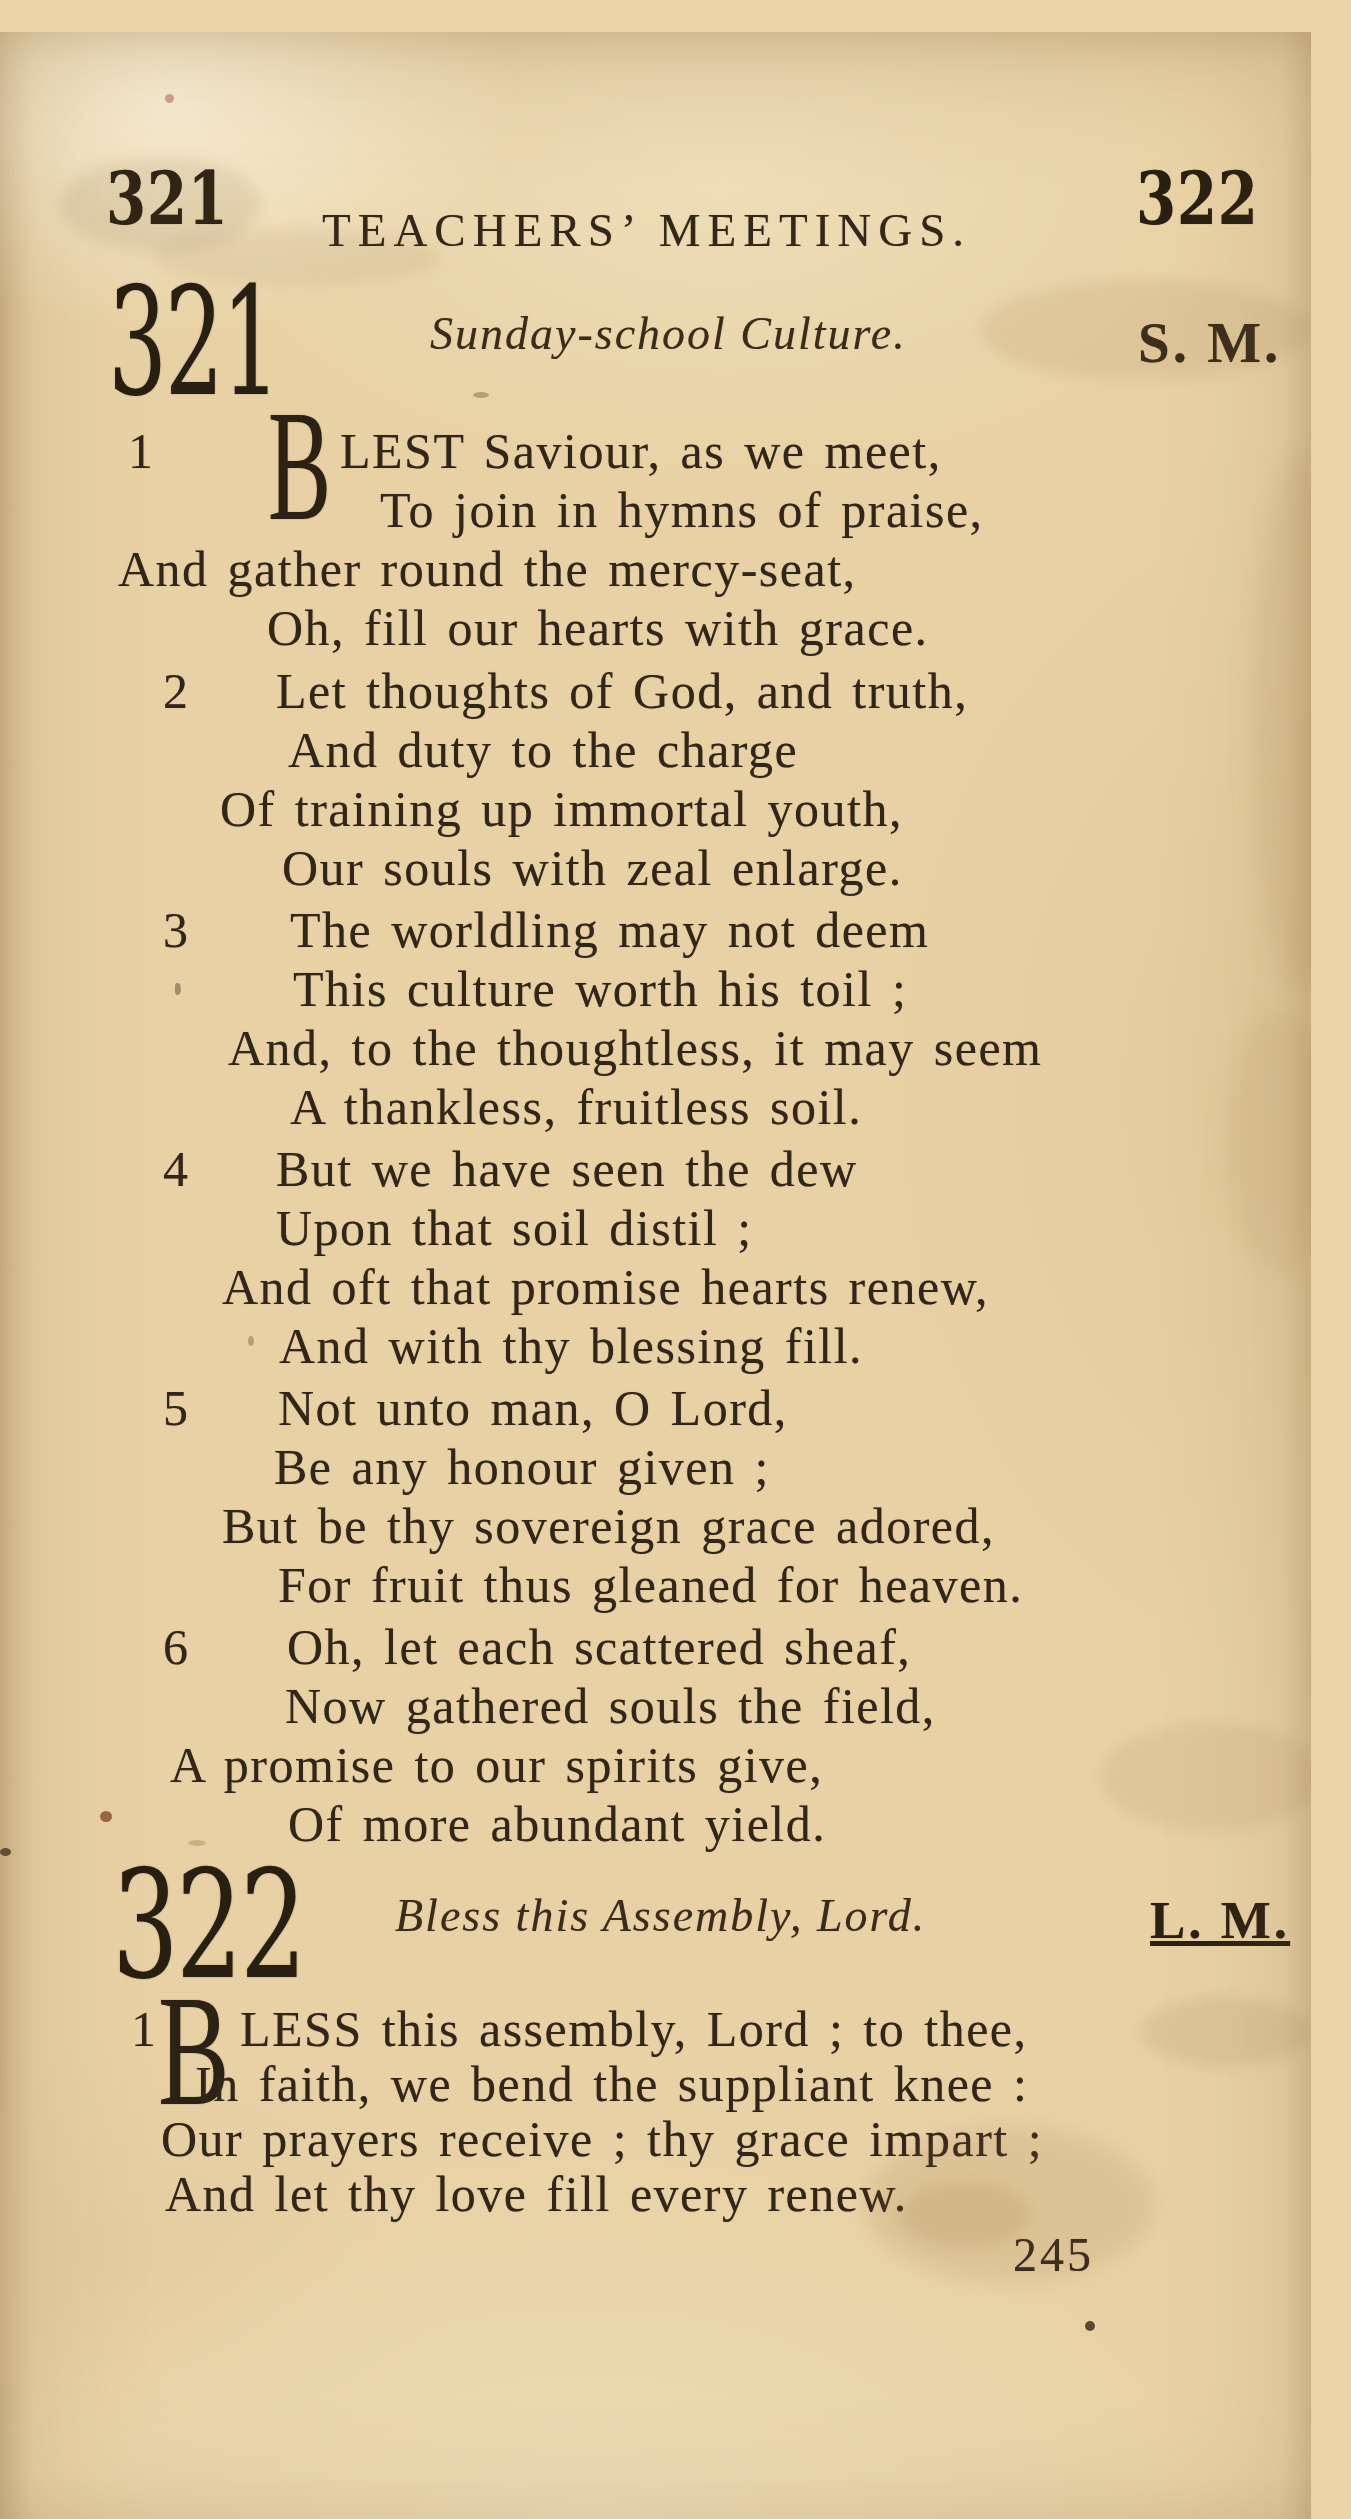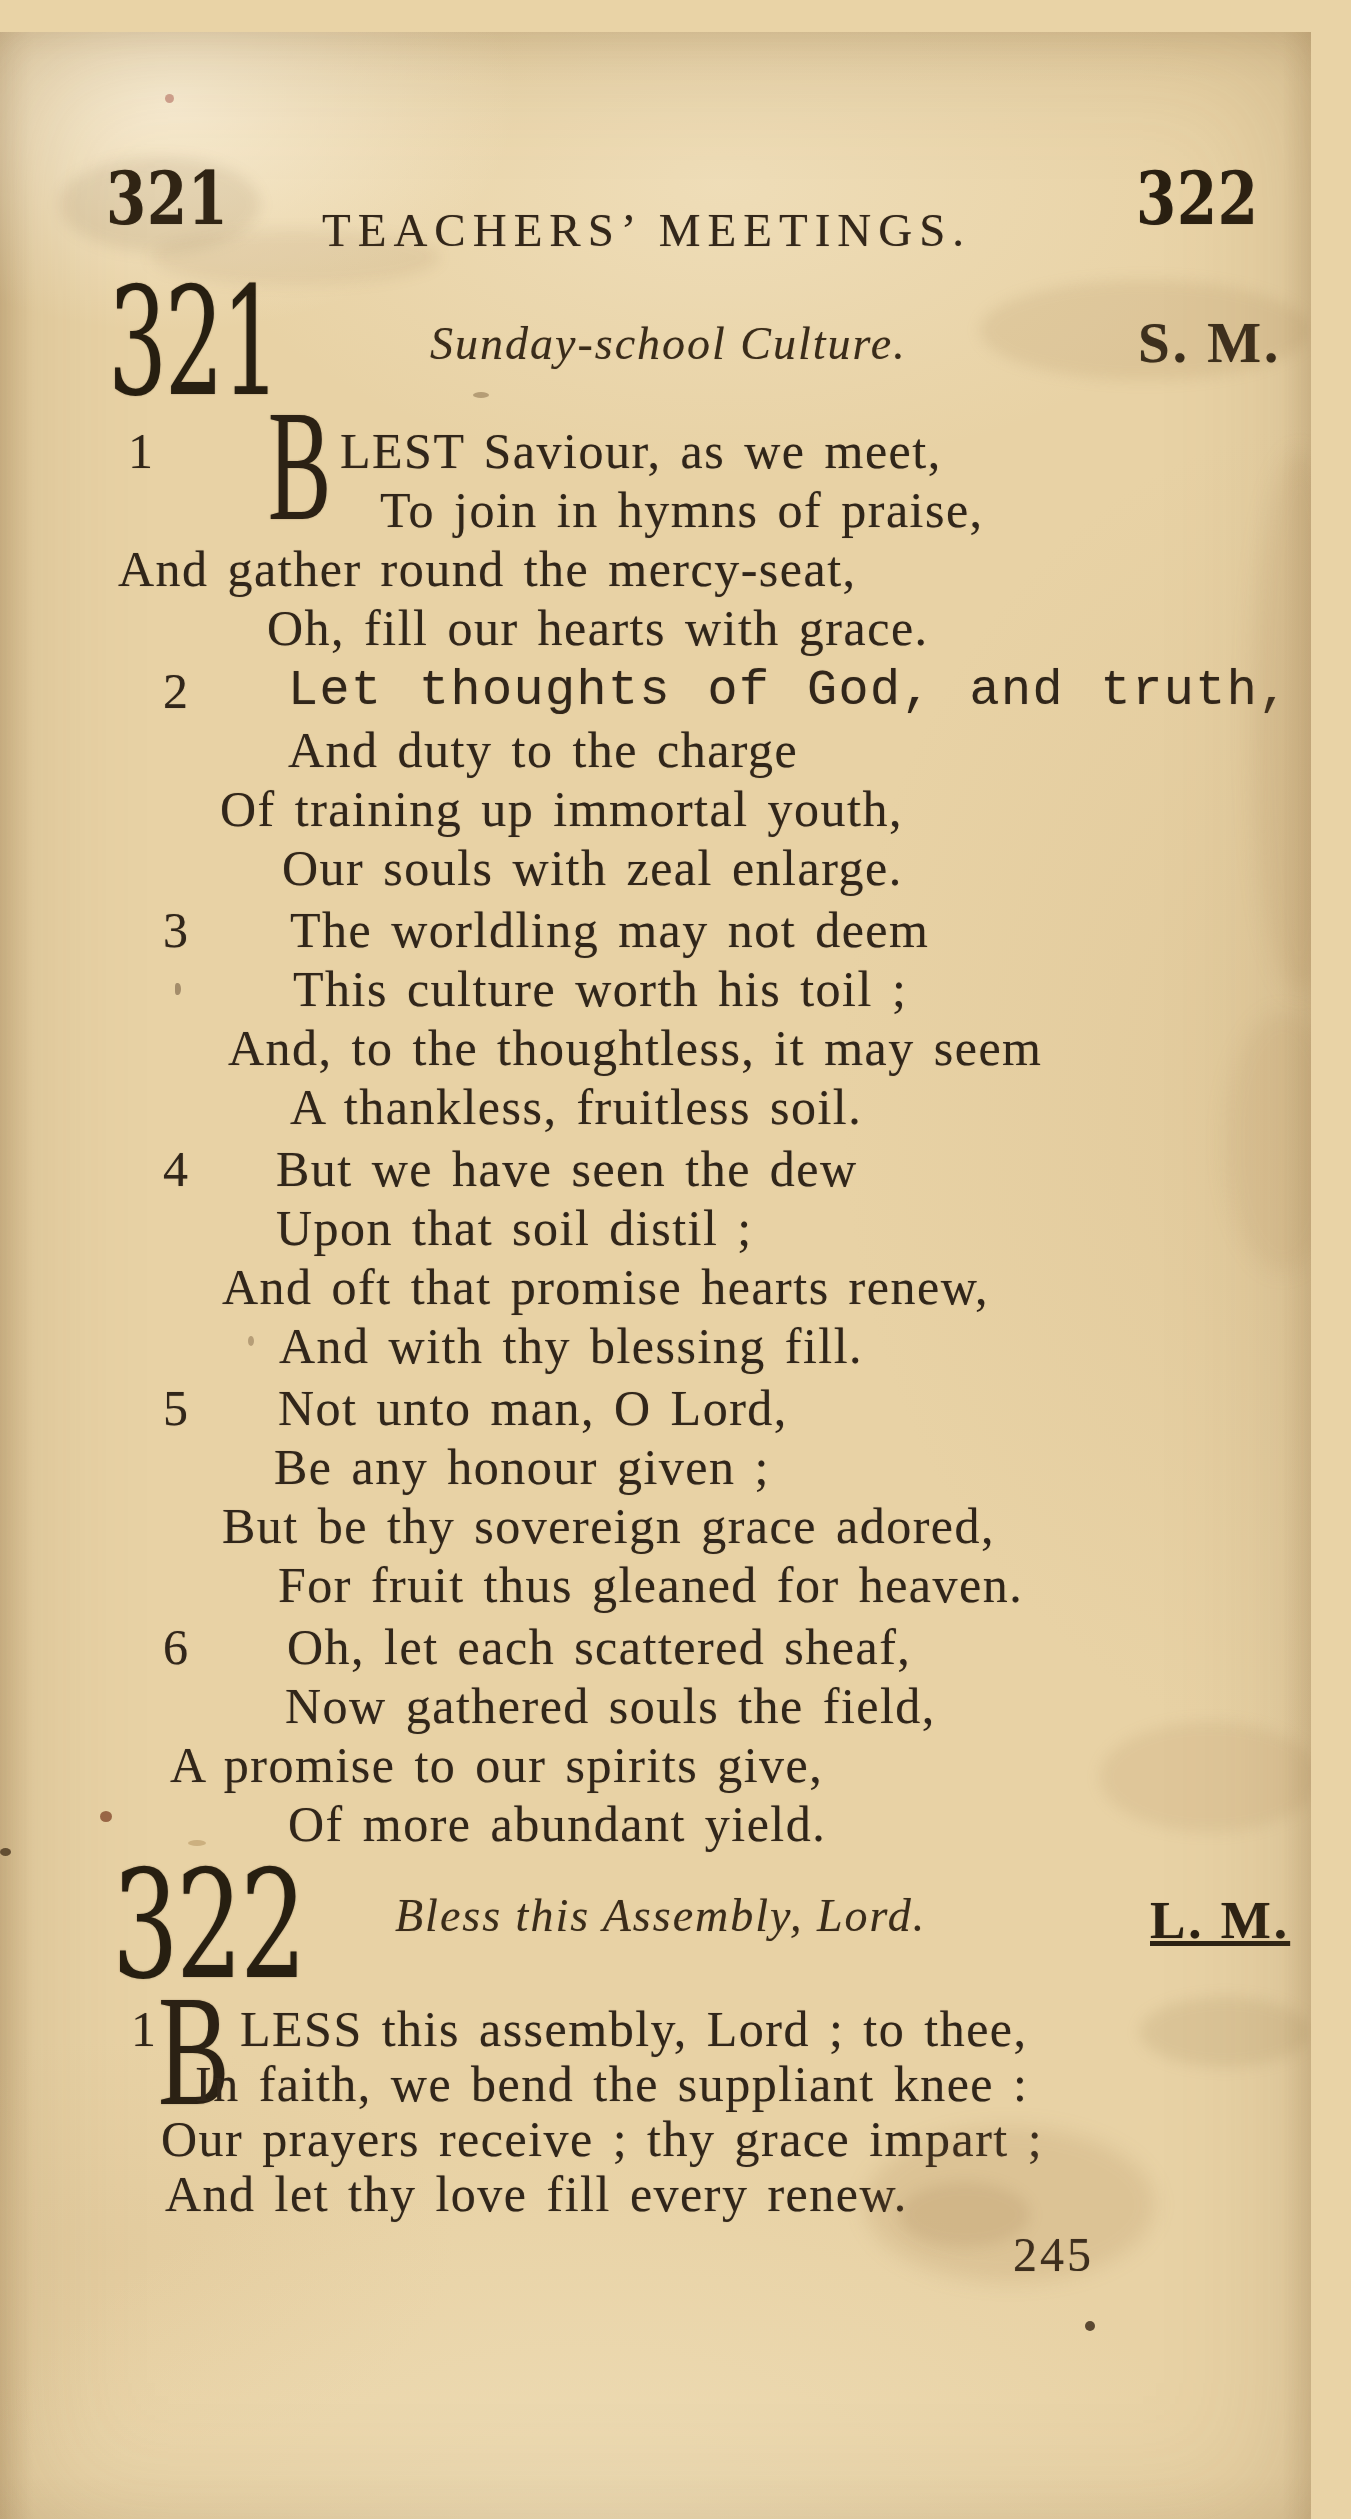--- a/index.html
+++ b/index.html
@@ -52,21 +52,21 @@
     transform:scaleX(.62);transform-origin:left top;
     text-shadow:0 0 2px rgba(70,54,28,.45);
   }
   #bignum-321{left:108px;top:235px;}
   #bignum-322{left:112px;top:1818px;transform:scaleX(.70);}
   .hymn-title{
     position:absolute;font-style:italic;font-size:46px;line-height:1;
     letter-spacing:2px;color:#3a2c1a;white-space:nowrap;
     text-shadow:0 0 1px rgba(58,44,26,.35);
   }
-  #title-321{left:430px;top:289px;}
+  #title-321{left:430px;top:279px;}
   #title-322{left:395px;top:1861px;}
   .meter{
     position:absolute;font-weight:700;line-height:1;color:#2c2214;
     letter-spacing:3px;white-space:nowrap;
     text-shadow:0 0 1px rgba(44,34,20,.45);
   }
   #meter-321{left:1138px;top:282px;font-size:57px;}
   #meter-322{left:1150px;top:1862px;font-size:53px;text-decoration:underline;}
 
   
@@ -76,21 +76,21 @@
   .vnum,.ln{
     position:absolute;font-size:50px;line-height:1;white-space:nowrap;
     letter-spacing:1.5px;word-spacing:5px;color:#31261a;
     text-shadow:0 0 1px rgba(49,38,26,.4);
   }
   .vnum{left:163px;top:0;}
   #s1 .vnum{left:128px;} #s7 .vnum{left:131px;}
   .l0{top:0;} .l1{top:59px;} .l2{top:118px;} .l3{top:177px;}
   #s7 .l1{top:55px;} #s7 .l2{top:110px;} #s7 .l3{top:165px;}
   #s1 .l0{left:340px;} #s1 .l1{left:380px;} #s1 .l2{left:118px;} #s1 .l3{left:267px;}
-  #s2 .l0{left:288px;font-family:Liberation Mono, monospace;} #s2 .l1{left:288px;} #s2 .l2{left:220px;} #s2 .l3{left:282px;}
+  #s2 .l0{left:276px;} #s2 .l1{left:288px;} #s2 .l2{left:220px;} #s2 .l3{left:282px;}
   #s3 .l0{left:290px;} #s3 .l1{left:293px;} #s3 .l2{left:228px;} #s3 .l3{left:290px;}
   #s4 .l0{left:276px;} #s4 .l1{left:276px;} #s4 .l2{left:222px;} #s4 .l3{left:279px;font-family:Liberation Serif, serif;}
   #s5 .l0{left:278px;} #s5 .l1{left:274px;} #s5 .l2{left:222px;} #s5 .l3{left:278px;}
   #s6 .l0{left:287px;} #s6 .l1{left:285px;} #s6 .l2{left:170px;} #s6 .l3{left:288px;}
   #s7 .l0{left:240px;} #s7 .l1{left:195px;} #s7 .l2{left:161px;} #s7 .l3{left:165px;}
 
   .dropcap{
     position:absolute;font-size:158px;line-height:1;color:#2b2114;
     transform:scaleX(.60);transform-origin:left top;
     text-shadow:0 0 2px rgba(64,48,26,.4);

